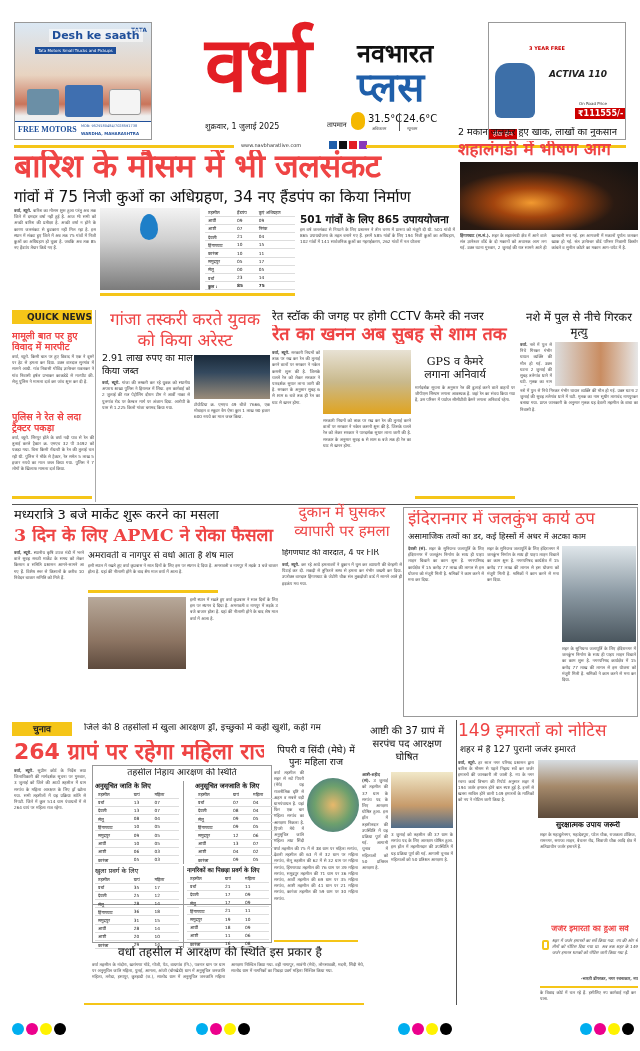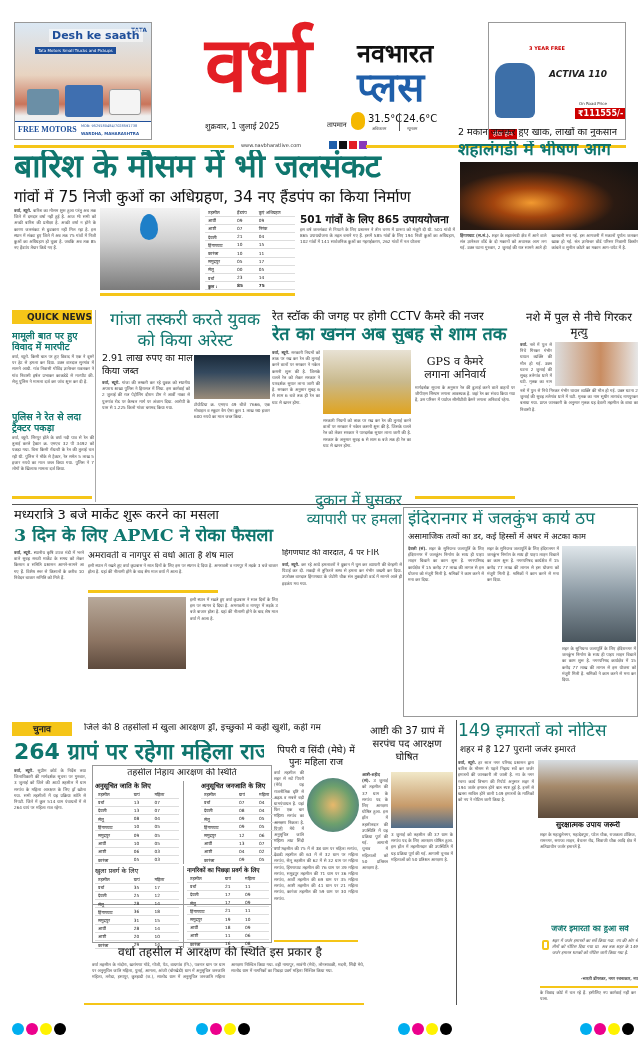--- a/index.html
+++ b/index.html
@@ -1,19 +1,19 @@
 <!DOCTYPE html>
 <html><head>
 <meta charset="utf-8">
 <style>
 *{box-sizing:border-box;margin:0;padding:0}
 body{width:640px;height:1051px;background:#fff;font-family:"DejaVu Sans","Liberation Sans",sans-serif;color:#111;overflow:hidden;position:relative}
 .abs{position:absolute}
 .ad{border:1px solid #999;background:#f3f1ec;overflow:hidden}
-.hl{font-family:"DejaVu Sans",sans-serif;font-weight:bold;color:#0f766e;line-height:1.05;white-space:nowrap;overflow:hidden}
+.hl{font-family:"DejaVu Sans",sans-serif;font-weight:bold;color:#ef4444;line-height:1.05;white-space:nowrap;overflow:hidden}
 .sub{font-family:"DejaVu Sans",sans-serif;color:#111;line-height:1.1;white-space:nowrap;overflow:hidden}
 .txt{font-size:4.2px;line-height:6.2px;color:#444;overflow:hidden;text-align:justify}
 .ybar{background:#f5c518}
 .rule{background:#555}
 .photo{background:#8a8a8a;overflow:hidden}
 .tbl{font-size:4.3px;color:#222;border-collapse:collapse}
 .tbl td{padding:0 3px;height:8.2px;border-bottom:1px solid #ddd;white-space:nowrap}
 .dots span{display:inline-block;width:12px;height:12px;border-radius:50%;margin-right:2px}
 </style>
 </head>
@@ -177,21 +177,21 @@
 <div class="abs hl" style="left:14px;top:526px;width:262px;font-size:17.5px;font-family:'DejaVu Serif',serif">3 दिन के लिए APMC ने रोका फैसला</div>
 <div class="abs txt" style="left:14px;top:550px;width:70px;height:165px">
   <b>वर्धा, ब्यूरो.</b> <span>स्थानीय कृषि उपज मंडी में भरने वाले सुबह सब्जी मार्केट के समय को लेकर किसान व समिति प्रशासन आमने-सामने आ गए हैं. विशेष स्तर से किसानों के करीब 10 निवेदन बाजार समिति को मिले हैं.</span>
 </div>
 <div class="abs sub" style="left:88px;top:551px;width:190px;font-size:9px">अमरावती व नागपुर से वर्धा आता है शेष माल</div>
 <div class="abs txt" style="left:88px;top:563px;width:190px;height:26px">इसी स्थान में रखते हुए वर्धा कृउबास ने सात दिनों के लिए इस पर स्थगन दे दिया है. अमरावती व नागपुर में तड़के 3 बजे बाजार होता है. यहां की नीलामी होने के बाद शेष माल वर्धा में आता है.</div>
 <div class="abs ybar" style="left:88px;top:590px;width:130px;height:3px"></div>
 <div class="abs photo" style="left:88px;top:597px;width:98px;height:72px;background:linear-gradient(#b8a99a 0,#8d7563 60%,#5d4a3d 100%)"></div>
 <div class="abs txt" style="left:190px;top:597px;width:88px;height:118px">इसी स्थान में रखते हुए वर्धा कृउबास ने सात दिनों के लिए इस पर स्थगन दे दिया है. अमरावती व नागपुर में तड़के 3 बजे बाजार होता है. यहां की नीलामी होने के बाद शेष माल वर्धा में आता है.</div>
 
-<div class="abs hl" style="left:282px;top:491px;width:120px;font-size:15px;white-space:normal;text-align:right;line-height:19px;font-family:'DejaVu Serif',serif;font-weight:normal">दुकान में घुसकर व्यापारी पर हमला</div>
+<div class="abs hl" style="left:282px;top:503px;width:120px;font-size:15px;white-space:normal;text-align:center;line-height:19px;font-family:'DejaVu Serif',serif;font-weight:normal">दुकान में घुसकर व्यापारी पर हमला</div>
 <div class="abs sub" style="left:282px;top:549px;width:120px;font-size:8px">हिंगणघाट की वारदात, 4 पर FIR</div>
 <div class="abs txt" style="left:282px;top:562px;width:120px;height:153px">
   <b>वर्धा, ब्यूरो.</b> <span>कर रहे आये हमलावरों ने दुकान में घुस कर व्यापारी की बेरहमी से पिटाई कर दी. लकड़ी से तुफिरले शस्त्र से हमला कर गंभीर जख्मी कर दिया. उपरोक्त वारदात हिंगणघाट के जेटोरी चौक संत तुकड़ोजी वार्ड में सामने आते ही हड़कंप मच गया.</span>
 </div>
 
 <div class="abs" style="left:403px;top:507px;width:235px;height:210px;border:1px solid #999"></div>
 <div class="abs hl" style="left:408px;top:510px;width:228px;font-size:17px;font-weight:normal">इंदिरानगर में जलकुंभ कार्य ठप</div>
 <div class="abs sub" style="left:408px;top:532px;width:228px;font-size:8.2px">असामाजिक तत्वों का डर, कई हिस्सों में अधर में अटका काम</div>
 <div class="abs txt" style="left:408px;top:546px;width:76px;height:168px">
   <b>देवली (सं).</b> <span>शहर के सुनियन्त्र जलापूर्ति के लिए इंदिरानगर में जलकुंभ निर्माण के साथ ही पाइप लाइन बिछाने का काम शुरू है. नगरपरिषद कार्यक्षेत्र में 15 करोड़ 77 लाख की लागत से इस योजना को मंजूरी मिली है. श्रमिकों ने काम करने से मना कर दिया.</span>
@@ -255,21 +255,21 @@
           <td>03</td>
         </tr>
   <tr>
           <td>कारंजा</td>
           <td>05</td>
           <td>03</td>
         </tr>
       </tbody>
     </table>
 </div>
-<div class="abs" style="left:183px;top:781px;width:86px;border-left:1px solid #999;padding-left:17px">
+<div class="abs" style="left:183px;top:781px;width:86px;border-left:1px solid #999;padding-left:11px">
   <div style="font-size:6.5px;font-weight:bold;white-space:nowrap">अनुसूचित जनजाति के लिए</div>
   <table class="tbl" style="width:82px">
       <tbody>
         <tr>
           <td>तहसील</td>
           <td>ग्रापं</td>
           <td>महिला</td>
         </tr>
   <tr>
           <td>वर्धा</td>

